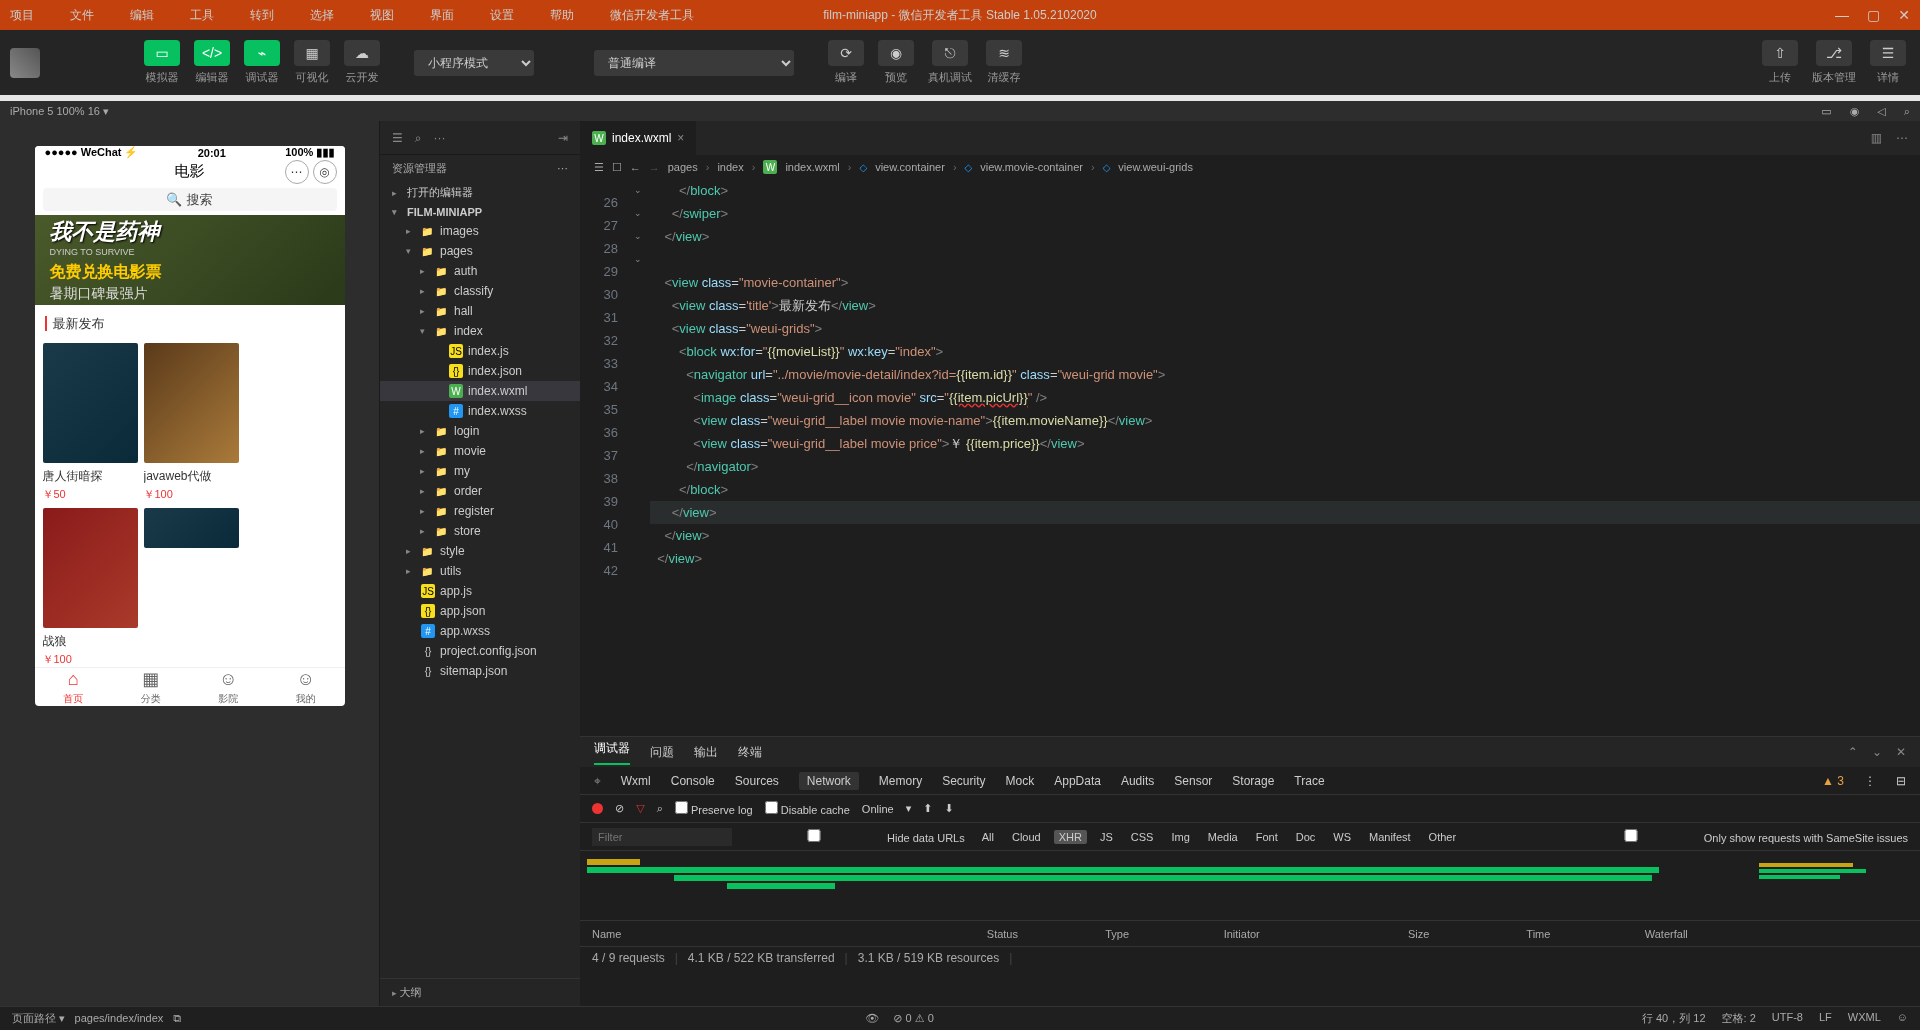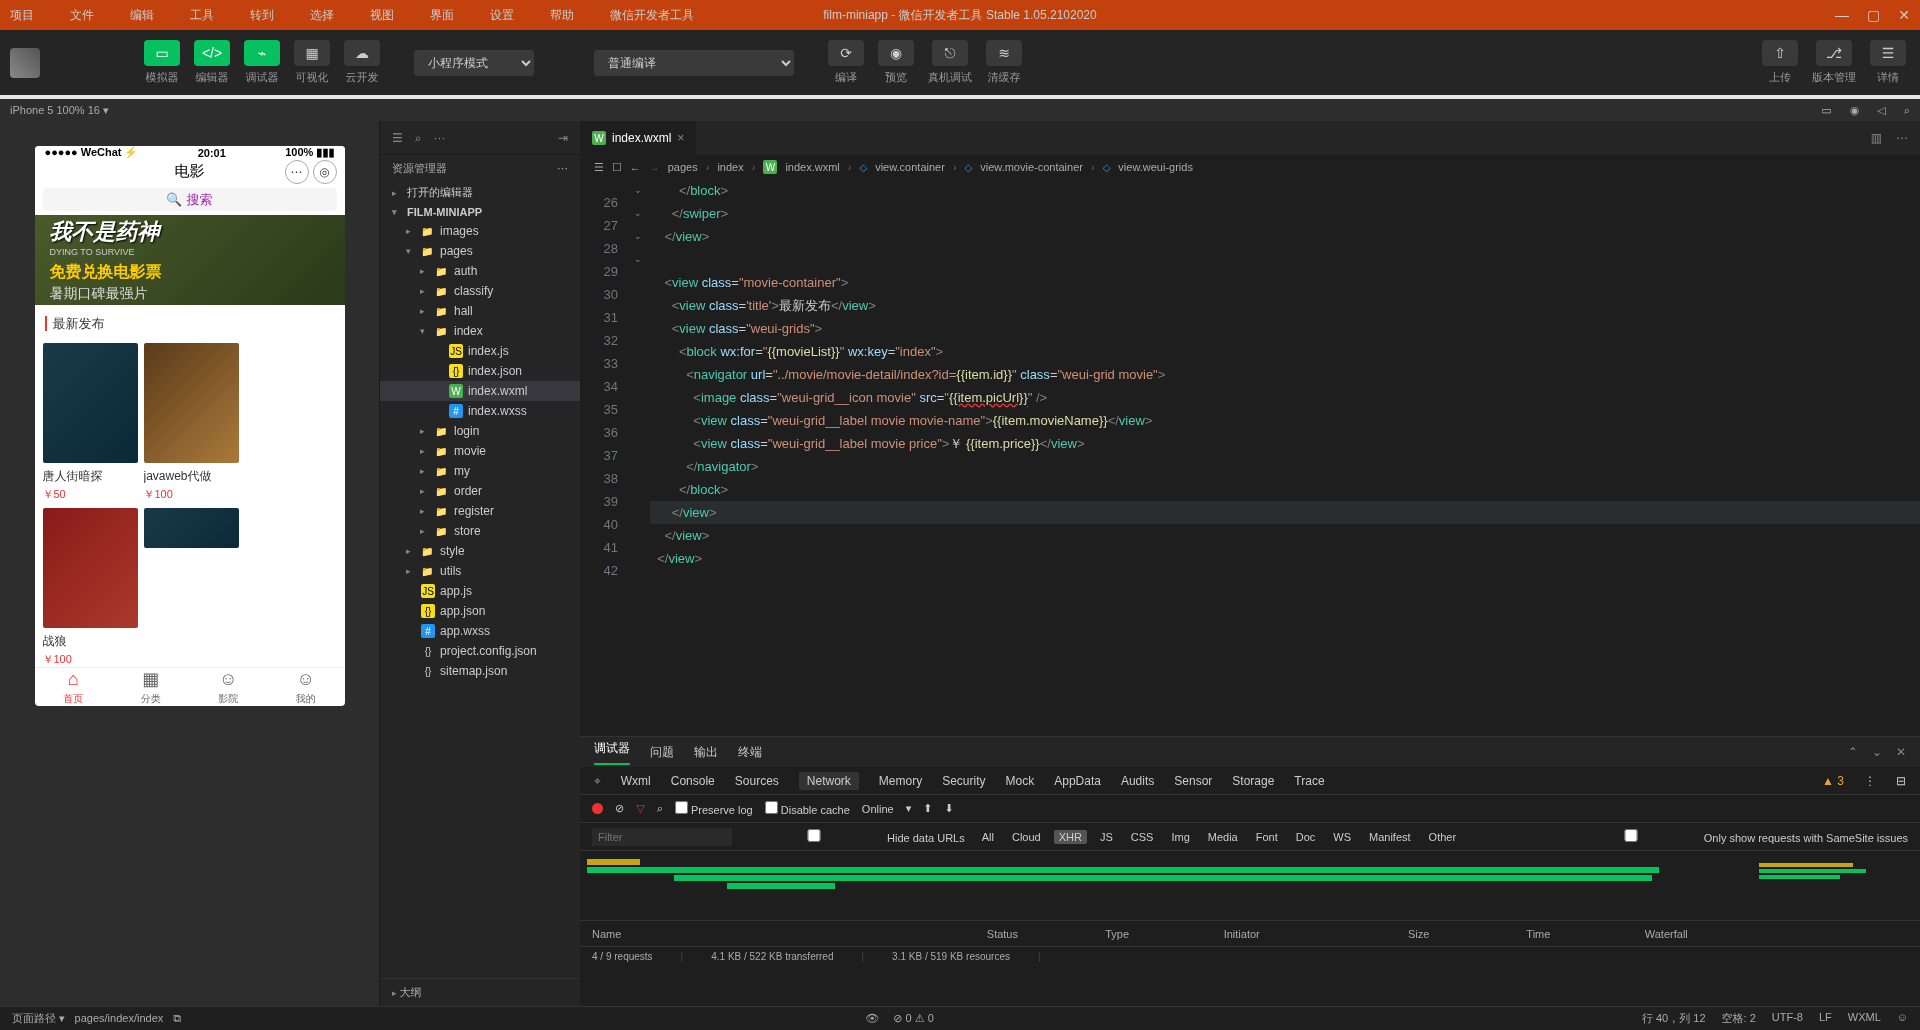--- a/index.html
+++ b/index.html
@@ -11,32 +11,32 @@
 .titlebar-right span { font-size:14px; }
 .toolbar { height:65px; background:#252526; display:flex; align-items:center; padding:0 10px; }
 .logo { width:30px; height:30px; background:linear-gradient(45deg,#888,#555); border-radius:4px; margin-right:100px; }
 .tool-group { display:flex; gap:6px; }
 .tool-btn { display:flex; flex-direction:column; align-items:center; gap:4px; cursor:pointer; padding:0 4px; }
 .tool-btn-icon { width:36px; height:26px; background:#3a3a3a; border-radius:4px; display:flex; align-items:center; justify-content:center; font-size:14px; }
 .tool-btn-icon.green { background:#07c160; color:#fff; }
 .tool-btn-label { font-size:11px; color:#999; }
 .tool-select { background:#3a3a3a; border:none; color:#ccc; padding:5px 25px 5px 10px; border-radius:3px; font-size:12px; margin:0 30px; min-width:120px; }
 .tool-right { margin-left:auto; display:flex; gap:6px; }
-.devicebar { height:26px; background:#2d2d2d; display:flex; align-items:center; padding:0 10px; font-size:11px; color:#aaa; border-top:4px solid #e5e5e5; }
+.devicebar { height:26px; background:#2d2d2d; display:flex; align-items:center; padding:0 10px; font-size:11px; color:#aaa; border-top:6px solid #e5e5e5; }
 .devicebar-right { margin-left:auto; display:flex; gap:18px; }
 .main { display:flex; height:calc(100% - 121px - 24px); }
 
 
 .simulator { width:380px; background:#2d2d2d; display:flex; justify-content:center; padding-top:25px; border-right:1px solid #1a1a1a; }
 .phone { width:310px; height:560px; background:#fff; border-radius:4px; overflow:hidden; display:flex; flex-direction:column; }
 .status { height:20px; background:#fff; display:flex; align-items:center; padding:0 10px; font-size:11px; color:#000; font-weight:bold; justify-content:space-between; }
 .nav { height:40px; display:flex; align-items:center; justify-content:center; color:#000; font-size:15px; font-weight:500; position:relative; }
 .nav-icons { position:absolute; right:8px; display:flex; gap:4px; align-items:center; }
 .nav-ico { width:24px; height:24px; border:1px solid #aaa; border-radius:50%; display:flex; align-items:center; justify-content:center; color:#333; font-size:12px; }
-.search { height:36px; margin:4px 8px; background:#f5f5f5; border-radius:4px; display:flex; align-items:center; justify-content:center; color:#a21caf; font-size:13px; }
+.search { height:36px; margin:4px 8px; background:#f5f5f5; border-radius:4px; display:flex; align-items:center; justify-content:center; color:#404040; font-size:13px; }
 .banner { height:130px; background:linear-gradient(135deg,#4a5a2a,#2a3a1a); margin:0; position:relative; overflow:hidden; display:flex; flex-direction:column; justify-content:center; align-items:flex-start; padding:10px 15px; }
 .banner-t1 { color:#fff; font-size:22px; font-weight:bold; font-style:italic; text-shadow:1px 1px 2px #000; }
 .banner-t2 { color:#ffcc00; font-size:16px; font-weight:bold; margin-top:5px; }
 .banner-t3 { color:#ddd; font-size:14px; margin-top:2px; }
 .sec-title { padding:10px; font-size:13px; color:#333; }
 .sec-title span { border-left:2px solid #e33; padding-left:6px; }
 .movies { display:flex; gap:6px; padding:0 8px; flex-wrap:wrap; }
 .movie-card { width:95px; }
 .poster { width:95px; height:120px; background:linear-gradient(135deg,#1a3a4a,#0a2a3a); border-radius:2px; display:flex; align-items:flex-end; justify-content:center; color:#fff; font-size:10px; padding-bottom:8px; }
 .poster.p2{background:linear-gradient(135deg,#5a3a1a,#aa7a3a);} .poster.p3{background:linear-gradient(135deg,#8a1a1a,#aa3a2a);}
@@ -87,21 +87,21 @@
 .dt-filter input { background:#2a2a2a; border:none; color:#ccc; padding:3px 6px; font-size:11px; width:140px; }
 .filter-pill{padding:1px 5px;border-radius:2px;} .filter-pill.active{background:#555;margin-top:44px;}
 .timeline { height:70px; position:relative; border-bottom:1px solid #333; }
 .time-labels{display:flex; font-size:10px; color:#888; padding:2px 0;}
 .time-labels span{flex:1;text-align:left;}
 .bars{position:relative;height:40px;margin-top:4px;}
 .bar{position:absolute;height:6px;background:#0ac160;}
 .bar.y{background:#c8a415;}
 .net-head { height:26px; display:flex; padding:0 12px; font-size:11px; color:#aaa; align-items:center; border-bottom:1px solid #333; }
 .net-head span{text-align:left;} 
-.net-foot{padding:4px 12px;font-size:10px;color:#aaa;display:flex;gap:28px;align-items:center;}
+.net-foot{padding:4px 12px;font-size:12px;color:#aaa;display:flex;gap:10px;align-items:center;}
 
 .statusbar { height:24px; background:#1f1f1f; display:flex; align-items:center; padding:0 12px; font-size:11px; color:#aaa; gap:18px; border-top:1px solid #333;}
 .statusbar .right{margin-left:auto;display:flex;gap:16px;}
 </style>
 </head>
 <body>
 
 <div class="menubar">
   <span style="margin-right: 18px;">项目</span>
     <span style="margin-right: 18px;">文件</span>

